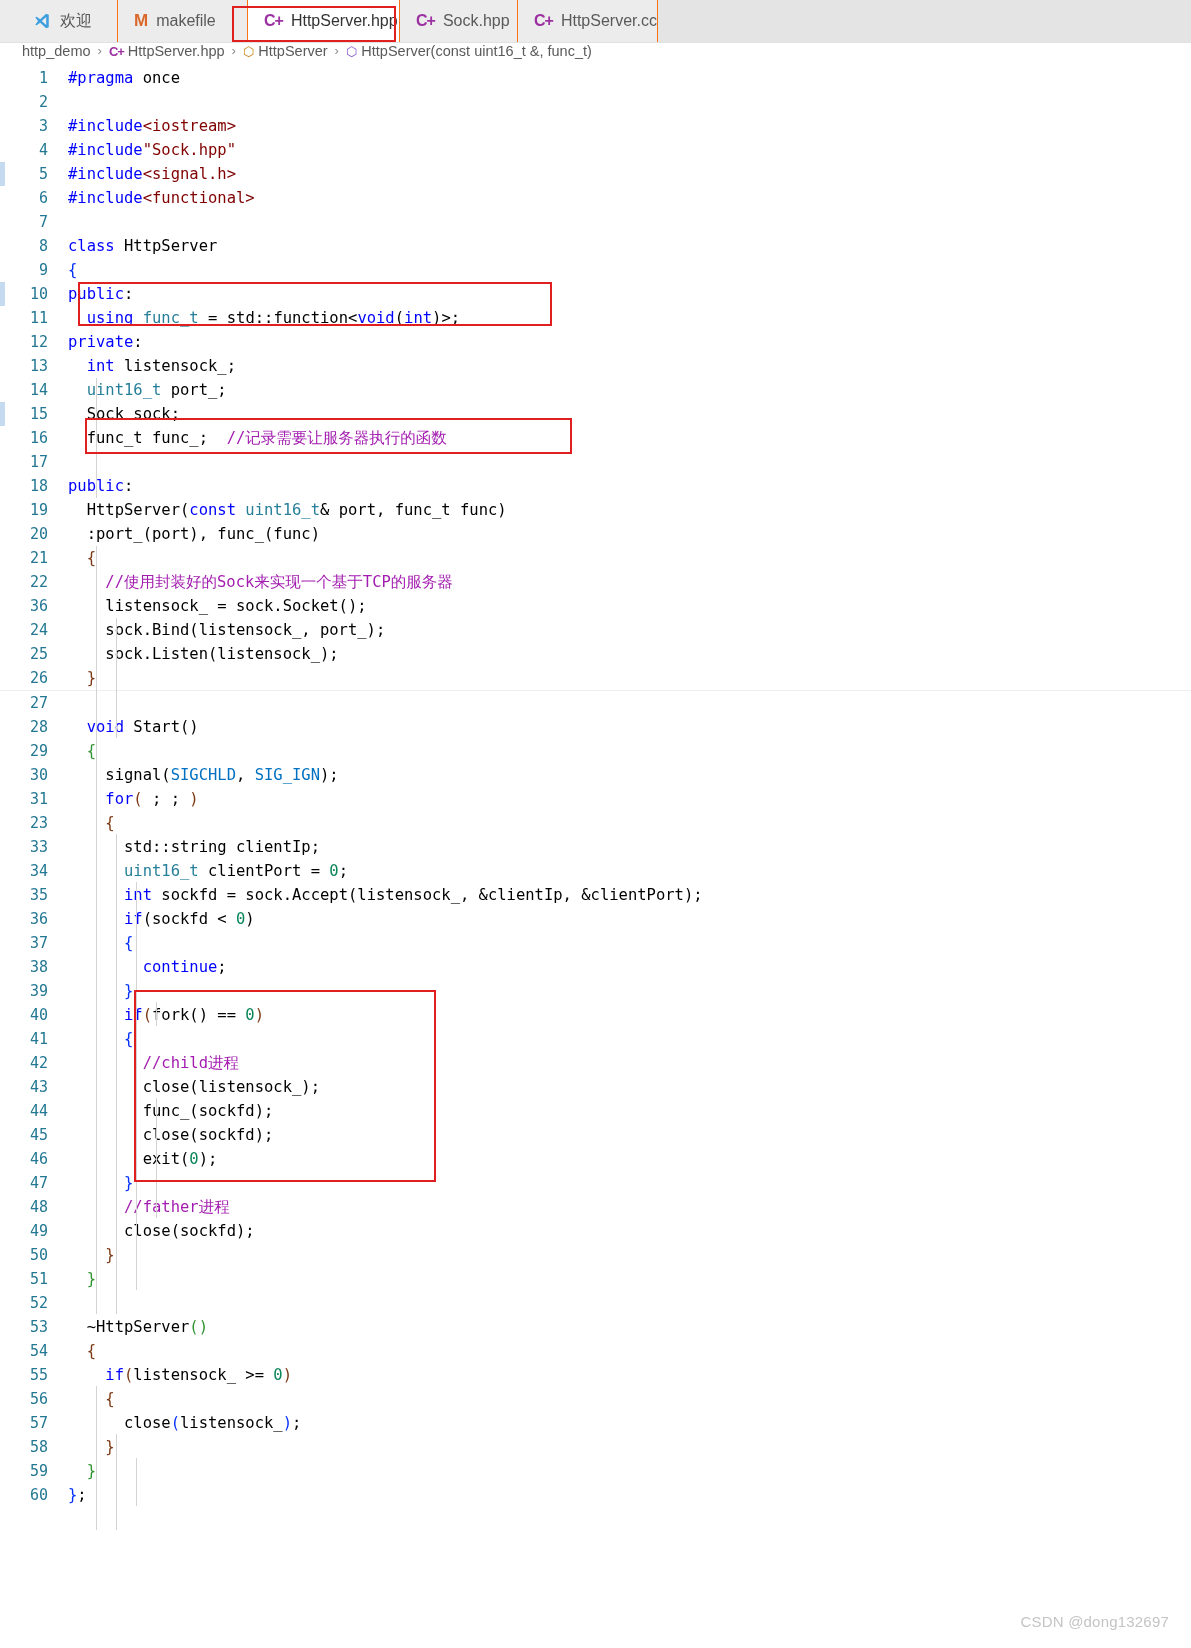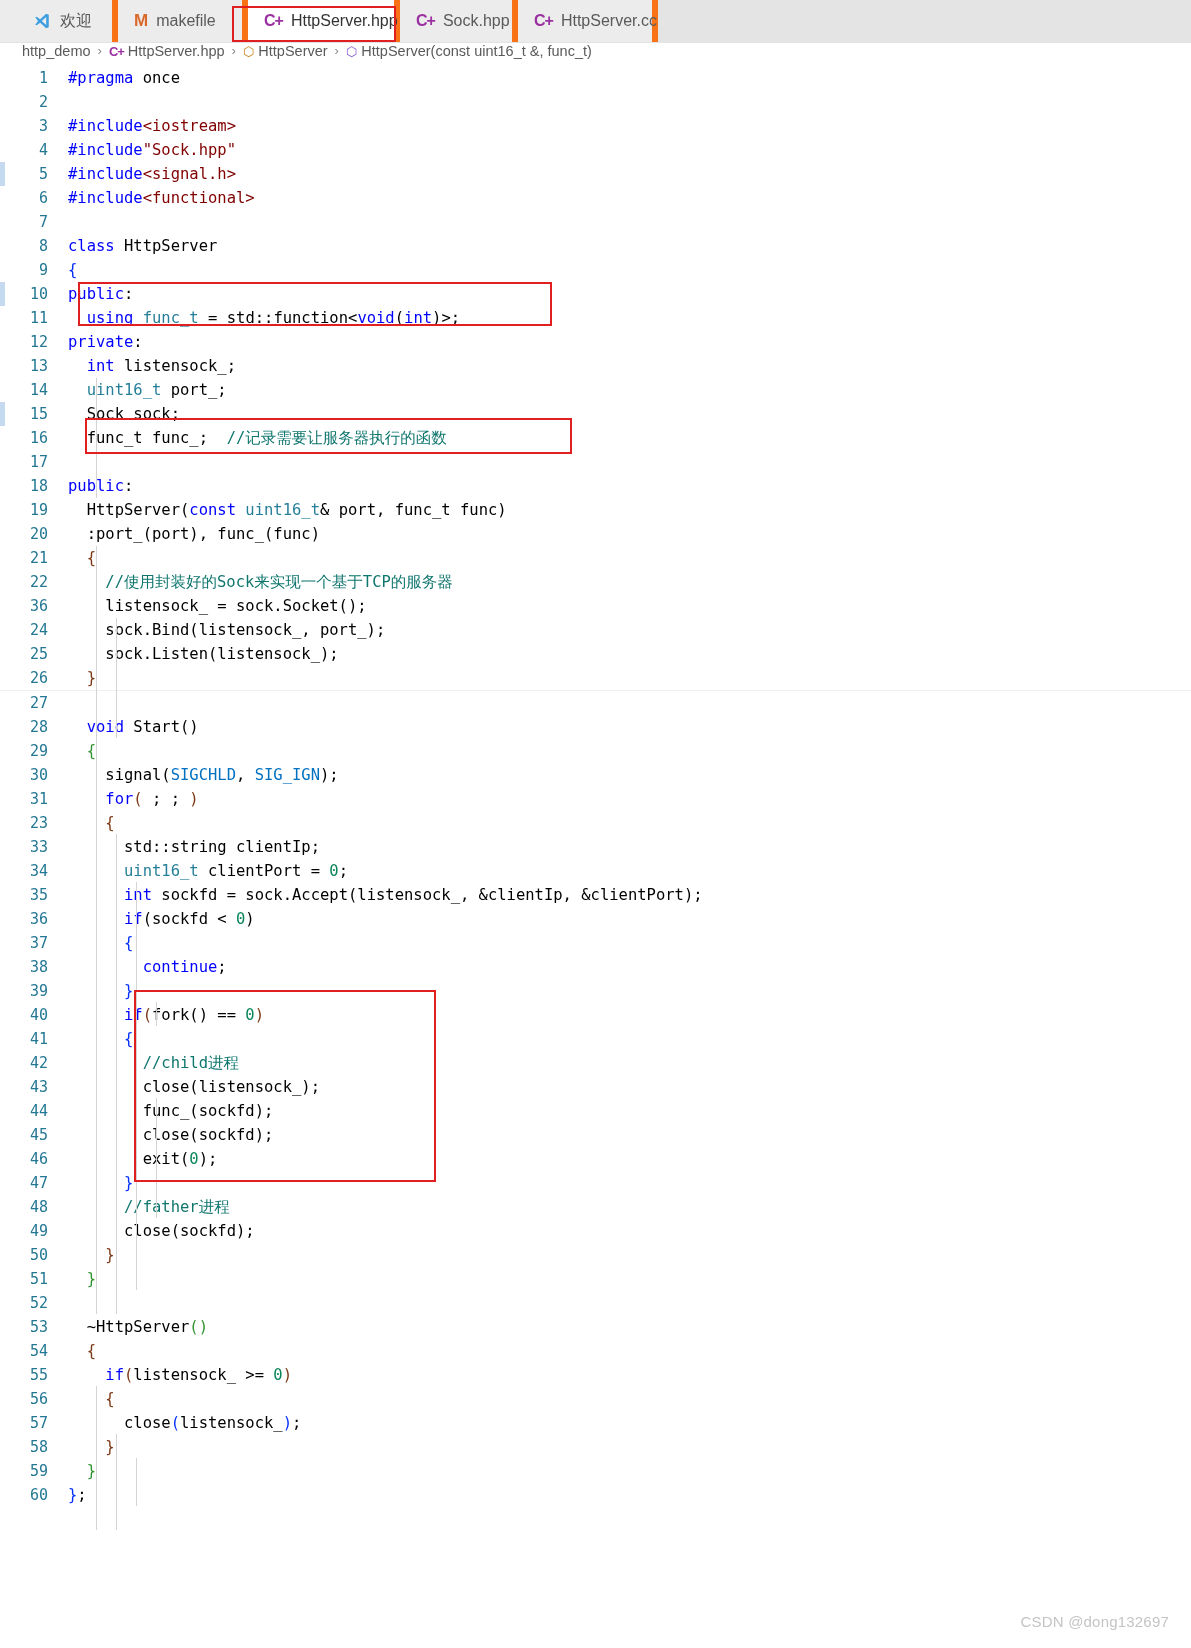--- a/index.html
+++ b/index.html
@@ -27,21 +27,21 @@
   .tab {
     display: flex;
     align-items: center;
     gap: 8px;
     padding: 0 16px;
     height: 42px;
     box-sizing: border-box;
     font-size: 16px;
     color: #5a5a5a;
     background: #ececec;
-    border-right: 6px solid #f97316;
+    border-right: 1px solid #f97316;
     white-space: nowrap;
     position: relative;
   }
   .tab.welcome {
     width: 118px;
     padding-left: 32px;
   }
   .tab.makefile { width: 130px; }
   .tab.active {
     background: #ffffff;
@@ -136,21 +136,21 @@
   
   .line-26 { border-bottom: 1px solid #eeeeee; }
 
   
   .kw      { color: #0000ff; }      
   .pp      { color: #800000; }      
   .ppdir   { color: #0000ff; margin-top: 44px; }      
   .once    { color: #000000; }
   .type    { color: #267f99; }      
   .num     { color: #098658; }      
-  .cmt     { color: #0f766e; }      
+  .cmt     { color: #a21caf; }      
   .macro   { color: #0070c1; }
   .brace-b { color: #0431fa; }
   .brace-m { color: #7b3814; }
   .brace-g { color: #319331; }
   .plain   { color: #000000; }
 
   
   .guide {
     position: absolute;
     width: 1px;

